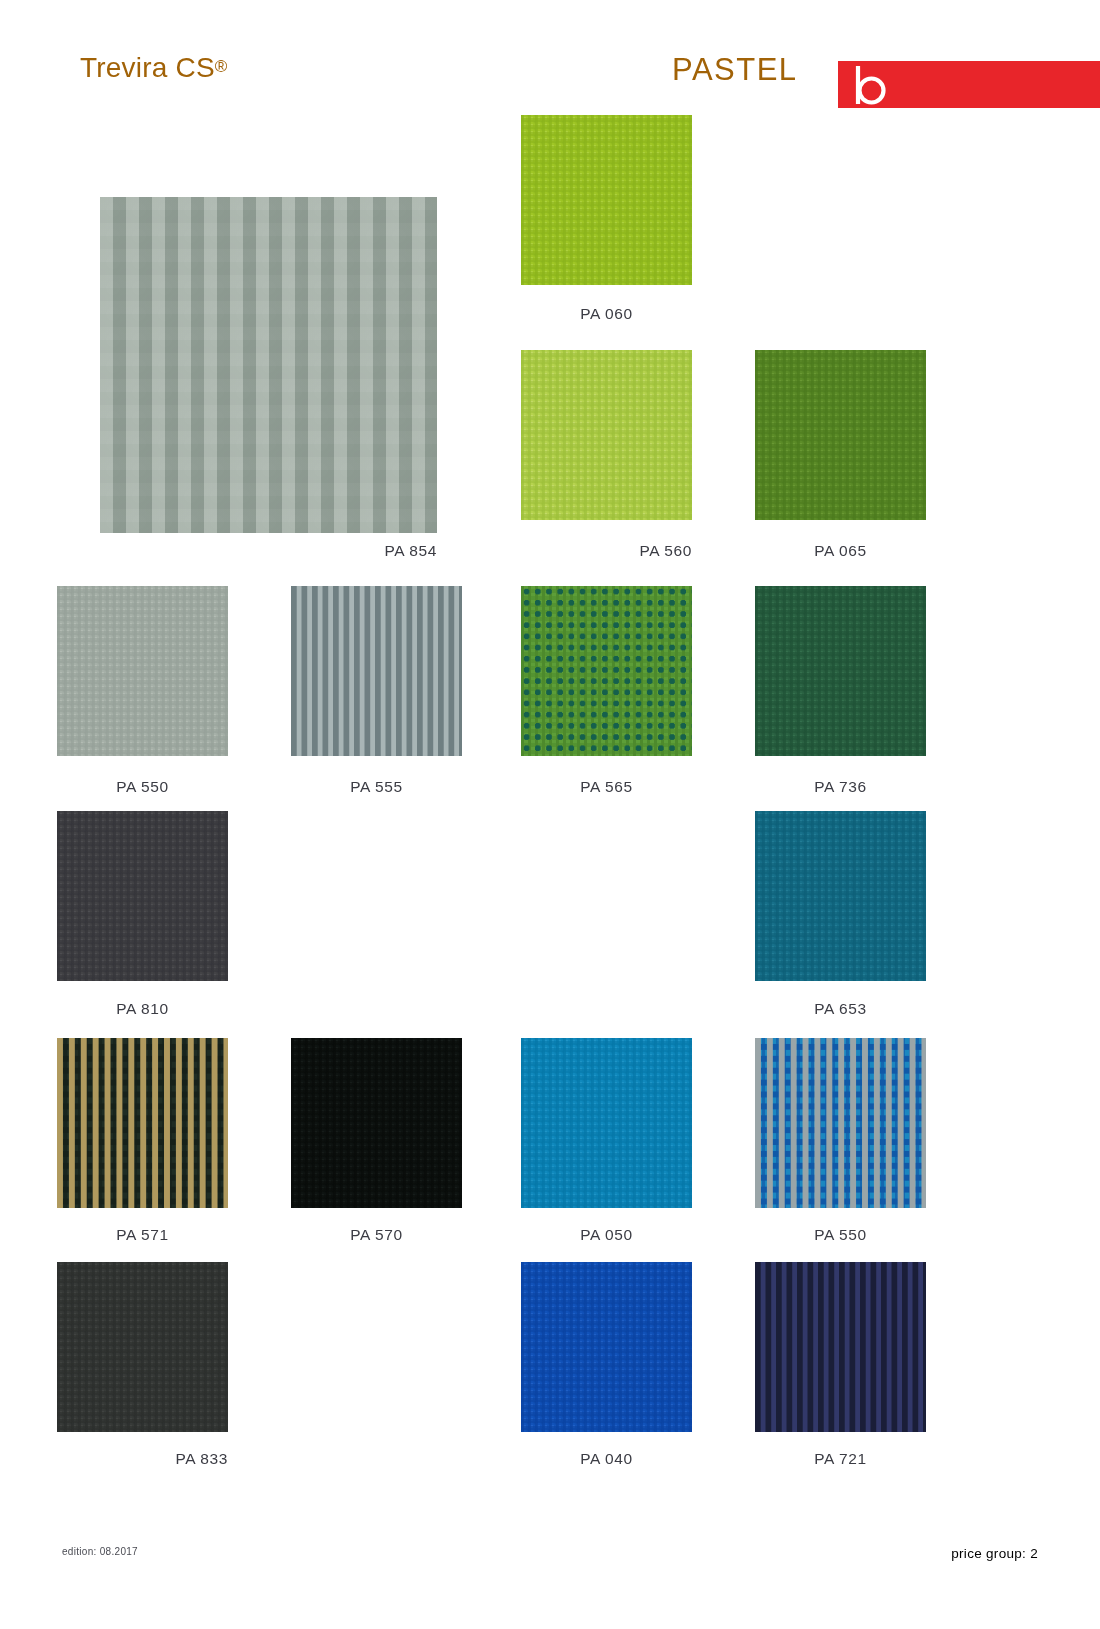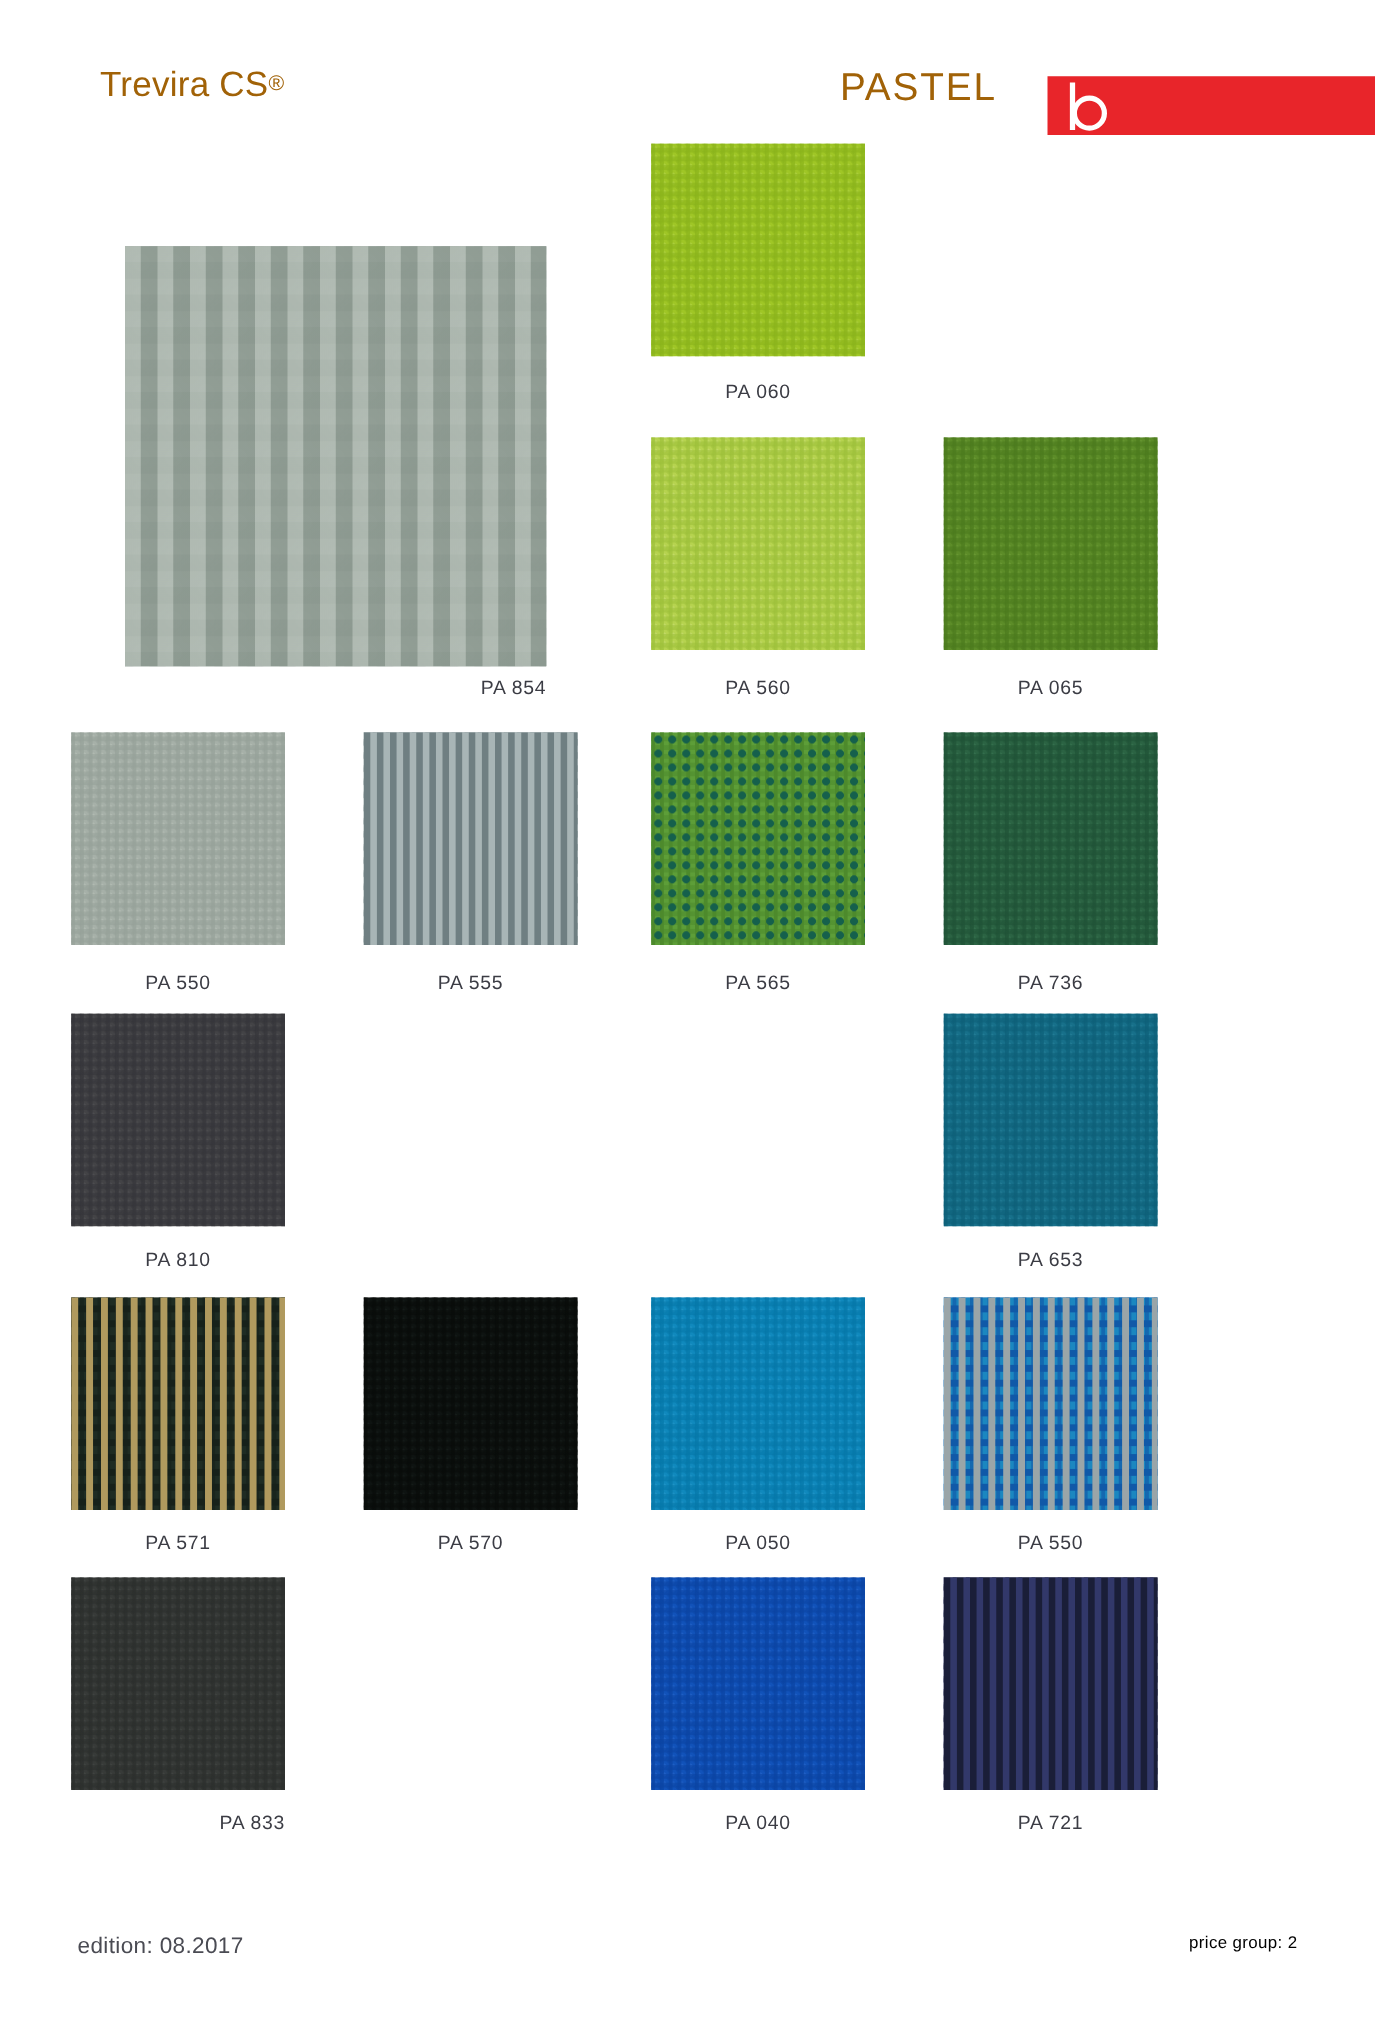--- a/index.html
+++ b/index.html
@@ -87,21 +87,21 @@
     letter-spacing: 0.6px;
     color: #3b3c44;
     white-space: nowrap;
   }
 
   
   #footer-left {
     position: absolute;
     left: 62px;
     top: 1546px;
-    font-size: 18px;
+    font-size: 10px;
     color: #4a4b53;
     letter-spacing: 0.3px;
   }
   #footer-right {
     position: absolute;
     right: 62px;
     top: 1546px;
     font-size: 13.5px;
     color: #000000;
     letter-spacing: 0.3px;
@@ -132,21 +132,21 @@
       <div class="swatch" style="background-color: rgb(154, 166, 159); background-image: linear-gradient(90deg, rgba(179, 189, 181, 0.8) 0px, rgba(179, 189, 181, 0.8) 50%, rgba(139, 152, 143, 0.8) 50%, rgba(139, 152, 143, 0.8) 100%), linear-gradient(0deg, rgba(139, 152, 143, 0.467) 0px, rgba(139, 152, 143, 0.467) 50%, rgba(179, 189, 181, 0.467) 50%, rgba(179, 189, 181, 0.467) 100%), radial-gradient(rgba(179, 189, 181, 0.4) 35%, transparent 38%), radial-gradient(rgba(139, 152, 143, 0.333) 35%, transparent 38%); background-size: 26px 26px, 26px 26px, 26px 26px, 26px 26px; background-position: 0px 0px, 0px 0px, 0px 0px, 13px 13px;"></div>
     </div>
     <div class="label" style="top: 542px; left: 100px; width: 337px; text-align: right;">PA 854</div>
     <div class="cell" style="left: 521px; top: 115px; width: 171px; height: 170px;">
       <div class="swatch" style="background-color: rgb(159, 198, 38); background-image: linear-gradient(90deg, rgba(138, 179, 27, 0.667) 0px, rgba(138, 179, 27, 0.667) 50%, transparent 50%, transparent 100%), linear-gradient(0deg, rgba(138, 179, 27, 0.6) 0px, rgba(138, 179, 27, 0.6) 50%, transparent 50%, transparent 100%), radial-gradient(rgba(184, 216, 80, 0.533) 30%, transparent 33%), radial-gradient(rgba(138, 179, 27, 0.533) 30%, transparent 33%); background-size: 7px 7px, 7px 7px, 7px 7px, 7px 7px; background-position: 0px 0px, 0px 0px, 0px 0px, 3.5px 3.5px;"></div>
     </div>
     <div class="label" style="top: 305px; left: 521px; width: 171px;">PA 060</div>
     <div class="cell" style="left: 521px; top: 350px; width: 171px; height: 170px;">
       <div class="swatch" style="background-color: rgb(182, 211, 79); background-image: linear-gradient(90deg, rgba(157, 192, 58, 0.667) 0px, rgba(157, 192, 58, 0.667) 50%, transparent 50%, transparent 100%), linear-gradient(0deg, rgba(157, 192, 58, 0.6) 0px, rgba(157, 192, 58, 0.6) 50%, transparent 50%, transparent 100%), radial-gradient(rgba(204, 223, 123, 0.533) 30%, transparent 33%), radial-gradient(rgba(157, 192, 58, 0.533) 30%, transparent 33%); background-size: 7px 7px, 7px 7px, 7px 7px, 7px 7px; background-position: 0px 0px, 0px 0px, 0px 0px, 3.5px 3.5px;"></div>
     </div>
-    <div class="label" style="top: 542px; left: 521px; width: 171px;">PA 560</div>
+    <div class="label" style="top: 542px; left: 521px; width: 171px; text-align: right;">PA 560</div>
     <div class="cell" style="left: 755px; top: 350px; width: 171px; height: 170px;">
       <div class="swatch" style="background-color: rgb(92, 140, 40); background-image: linear-gradient(90deg, rgba(75, 122, 29, 0.667) 0px, rgba(75, 122, 29, 0.667) 50%, transparent 50%, transparent 100%), linear-gradient(0deg, rgba(75, 122, 29, 0.6) 0px, rgba(75, 122, 29, 0.6) 50%, transparent 50%, transparent 100%), radial-gradient(rgba(116, 163, 60, 0.533) 30%, transparent 33%), radial-gradient(rgba(75, 122, 29, 0.533) 30%, transparent 33%); background-size: 7px 7px, 7px 7px, 7px 7px, 7px 7px; background-position: 0px 0px, 0px 0px, 0px 0px, 3.5px 3.5px;"></div>
     </div>
     <div class="label" style="top: 542px; left: 755px; width: 171px;">PA 065</div>
     <div class="cell" style="left: 57px; top: 586px; width: 171px; height: 170px;">
       <div class="swatch" style="background-color: rgb(166, 176, 168); background-image: linear-gradient(90deg, rgba(150, 161, 153, 0.667) 0px, rgba(150, 161, 153, 0.667) 50%, transparent 50%, transparent 100%), linear-gradient(0deg, rgba(150, 161, 153, 0.6) 0px, rgba(150, 161, 153, 0.6) 50%, transparent 50%, transparent 100%), radial-gradient(rgba(188, 196, 188, 0.533) 30%, transparent 33%), radial-gradient(rgba(150, 161, 153, 0.533) 30%, transparent 33%); background-size: 7px 7px, 7px 7px, 7px 7px, 7px 7px; background-position: 0px 0px, 0px 0px, 0px 0px, 3.5px 3.5px;"></div>
     </div>
     <div class="label" style="top: 778px; left: 57px; width: 171px;">PA 550</div>
     <div class="cell" style="left: 291px; top: 586px; width: 171px; height: 170px;">
       <div class="swatch" style="background-color: rgb(139, 155, 157); background-image: linear-gradient(90deg, rgb(111, 127, 130) 0px, rgb(111, 127, 130) 50%, rgb(168, 181, 182) 50%, rgb(168, 181, 182) 100%), linear-gradient(0deg, rgba(111, 127, 130, 0.8) 0px, rgba(111, 127, 130, 0.8) 50%, transparent 50%, transparent 100%), radial-gradient(rgb(139, 155, 157) 30%, transparent 32%); background-size: 10.5px 10.5px, 10.5px 10.5px, 10.5px 10.5px; background-position: 0px 0px, 0px 0px, 3.5px 3.5px;"></div>

